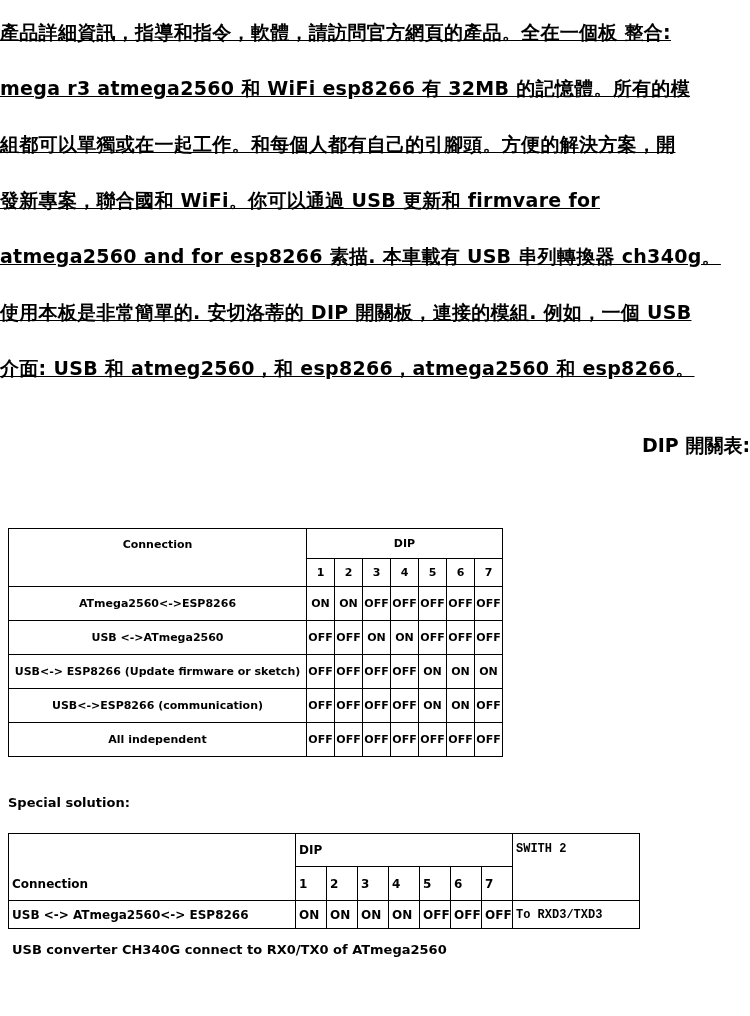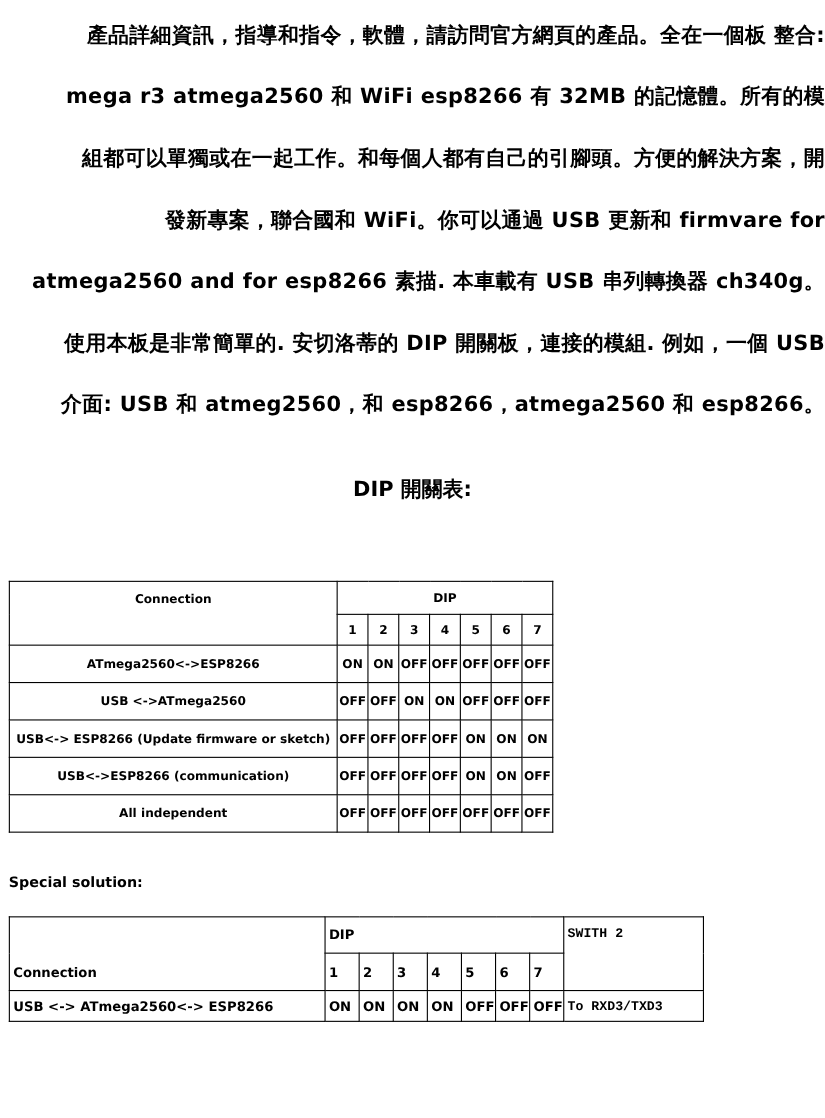--- a/index.html
+++ b/index.html
@@ -9,30 +9,31 @@
     background: #ffffff;
     color: #000000;
     font-family: "DejaVu Sans", sans-serif;
     font-weight: bold;
     overflow: hidden;
   }
   .paragraph { padding-top: 4px; }
   .para-line {
     height: 56px;
     line-height: 56px;
-    text-align: right;
+    text-align: left;
     font-size: 19px;
     white-space: nowrap;
     letter-spacing: 0.3px;
+    text-decoration: underline;
   }
   .dip-title {
     margin-top: 34px;
     height: 30px;
     line-height: 30px;
-    text-align: center;
+    text-align: right;
     font-size: 19px;
   }
 
   
   table { border-collapse: collapse; }
   .dip-table {
     margin: 68px 0 0 8px;
     font-size: 11px;
     table-layout: fixed;
   }
@@ -192,13 +193,14 @@
     <td class="sp-num">ON</td>
     <td class="sp-num">OFF</td>
     <td class="sp-num">OFF</td>
     <td class="sp-num">OFF</td>
     <td class="sp-switch">To RXD3/TXD3</td>
   </tr>
 </tbody>
   </table>
 
 <div class="footnotes">
+  <div class="footnote-line">USB converter CH340G connect to RX0/TX0 of ATmega2560</div>
 </div>
 
 </body></html>

